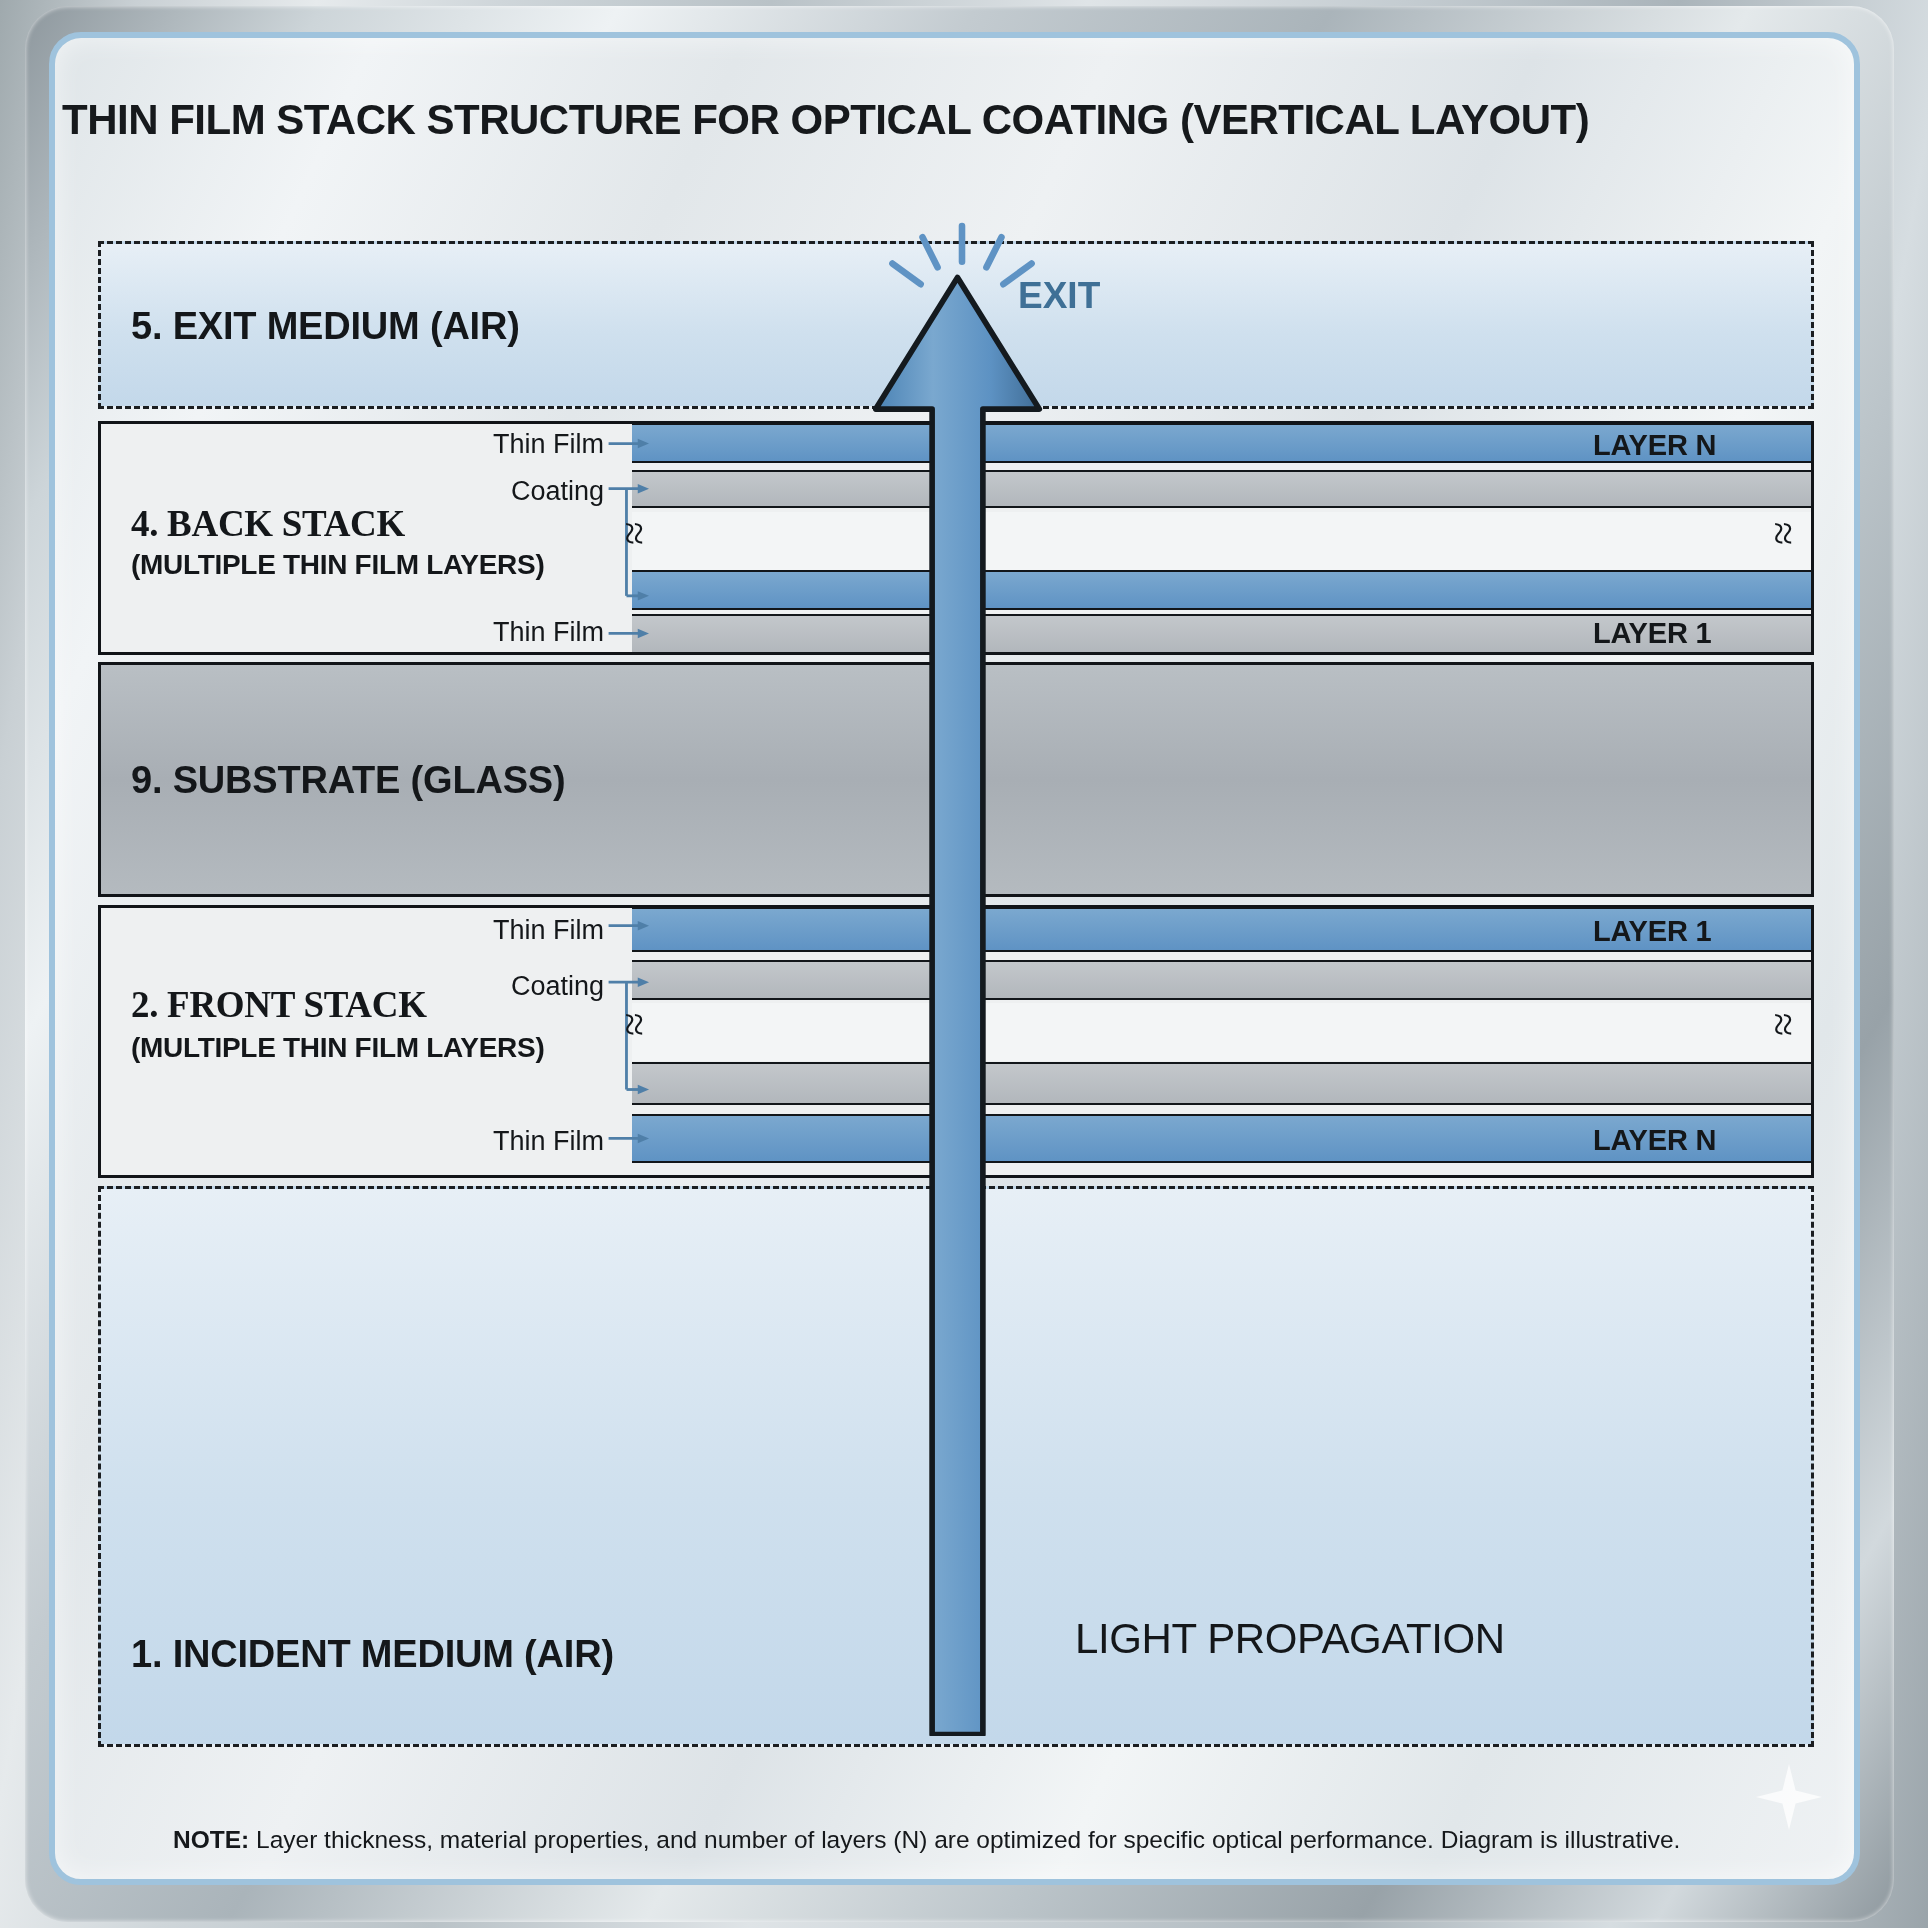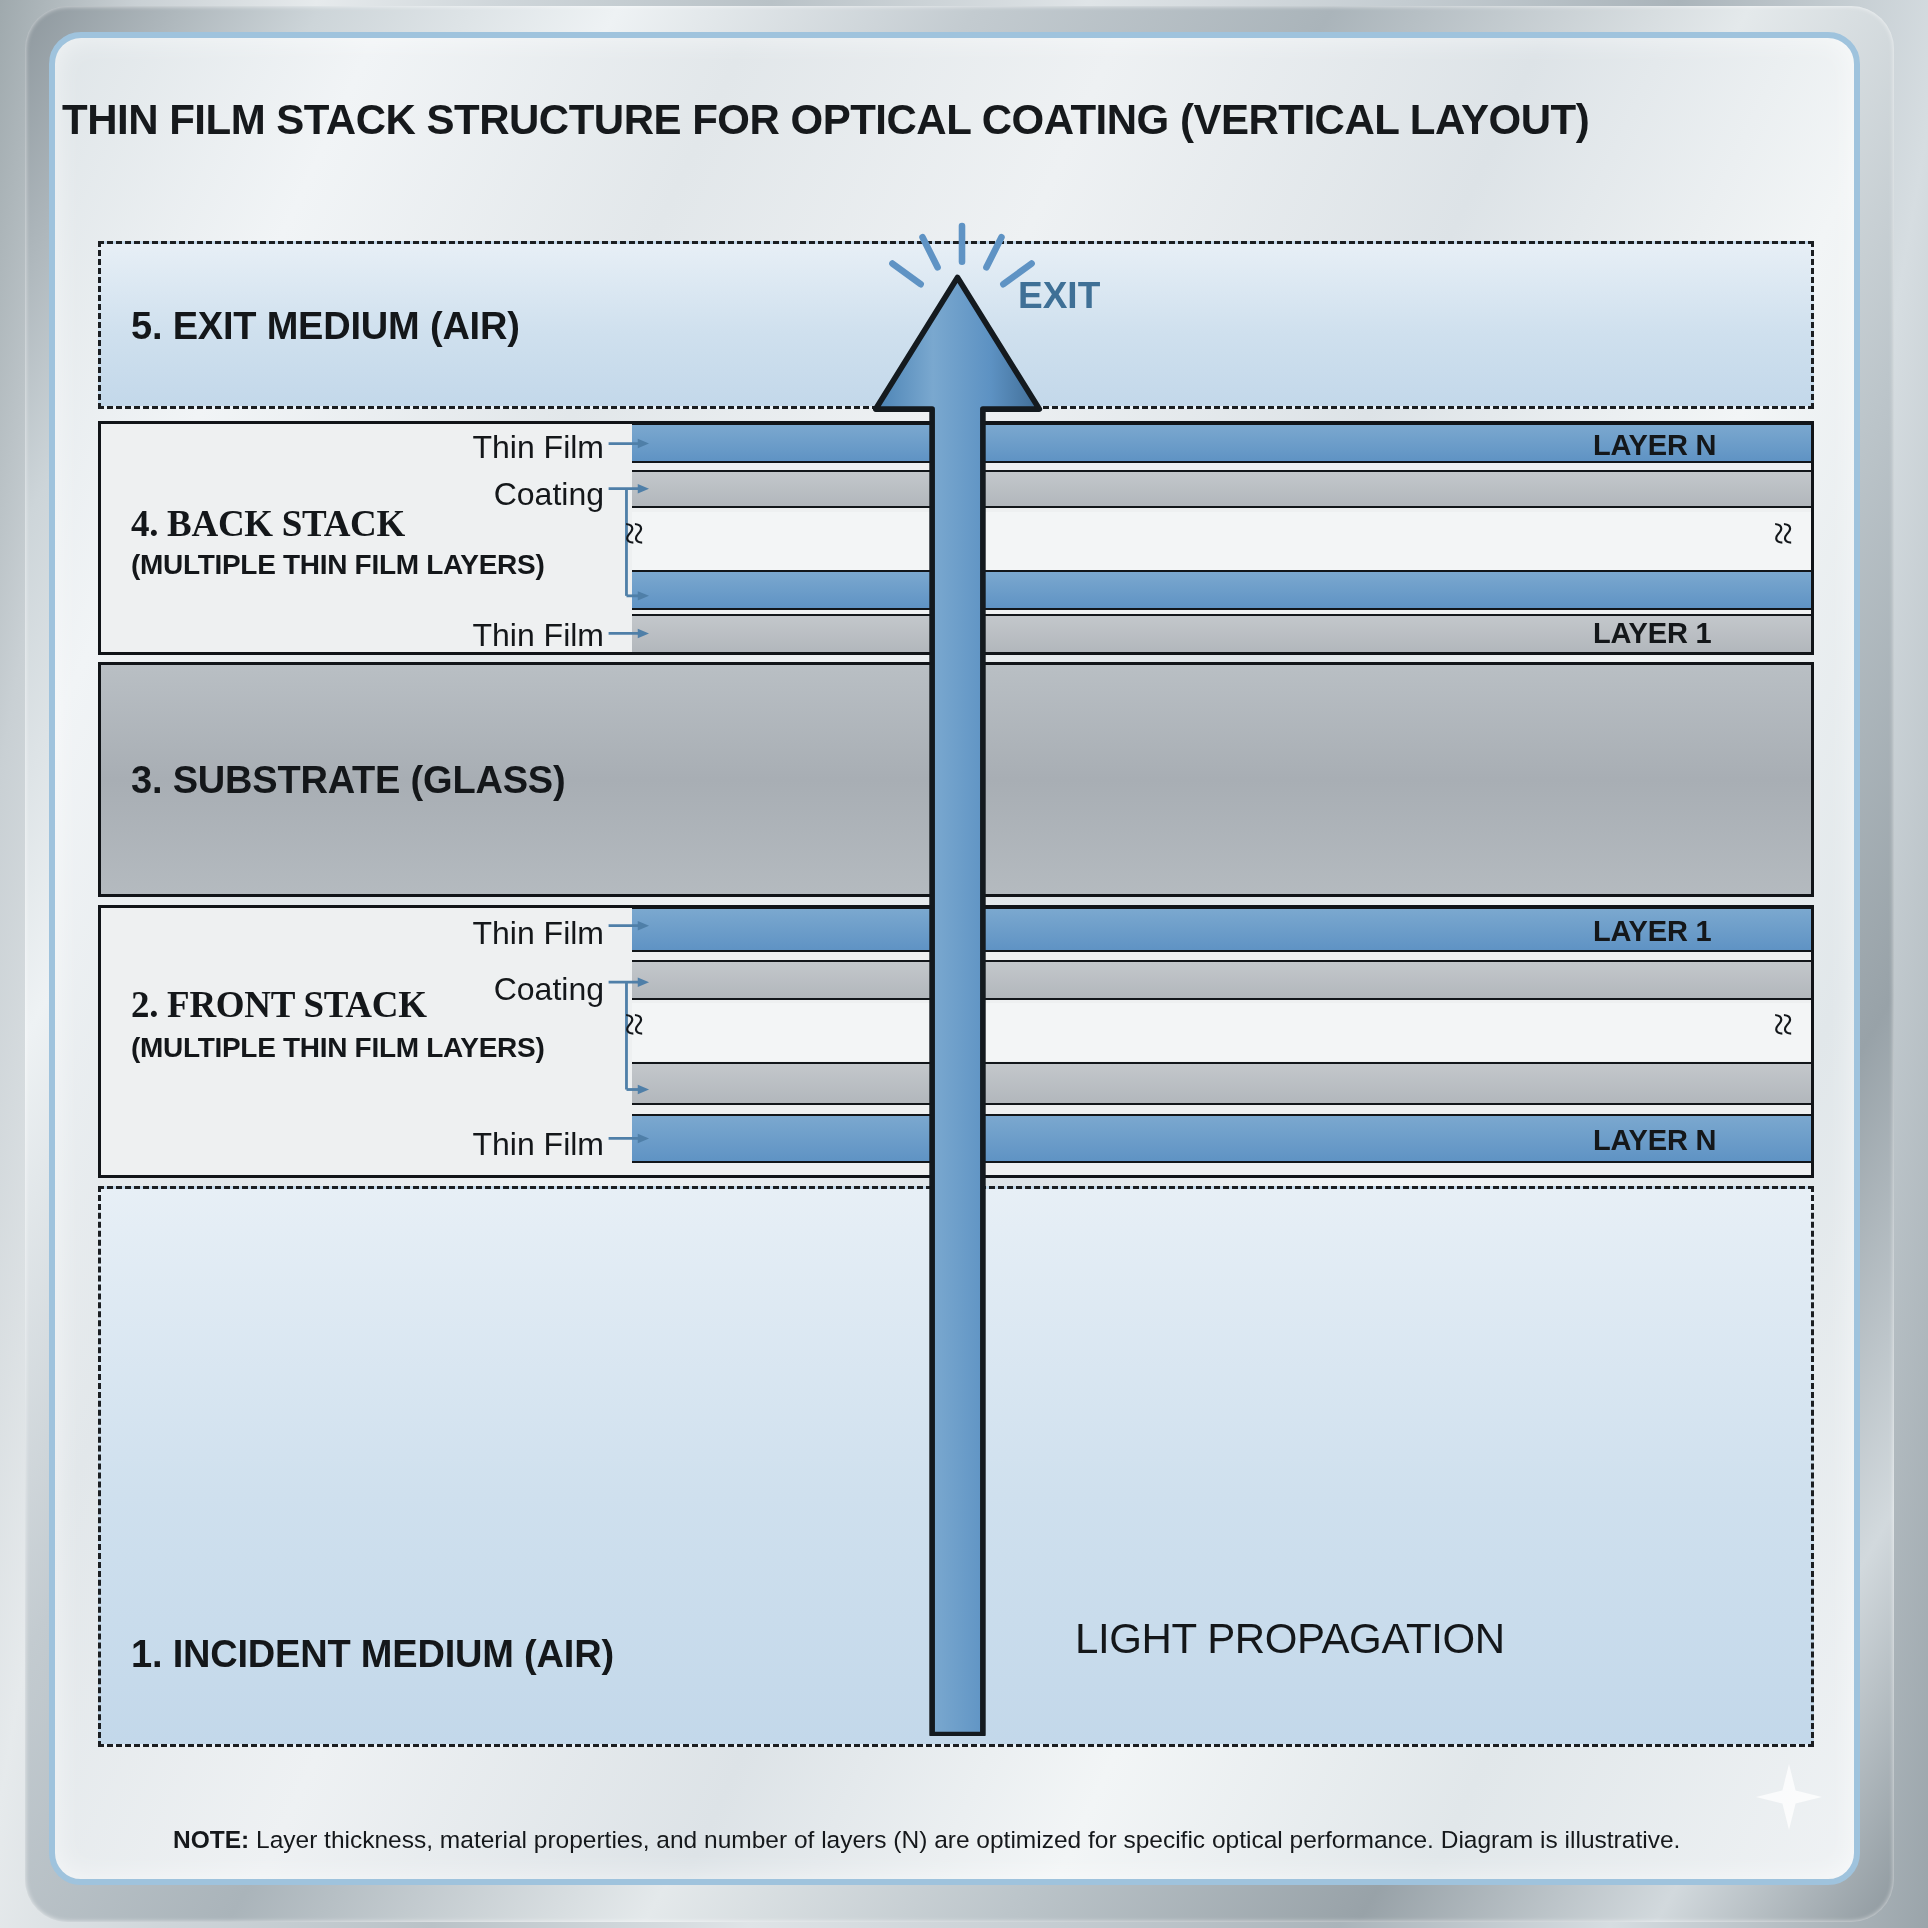--- a/index.html
+++ b/index.html
@@ -133,21 +133,21 @@
     position: absolute;
     font-size: 29px;
     font-weight: bold;
     color: #14171a;
     letter-spacing: -0.2px;
     text-align: center;
   }
 
   .callout {
     position: absolute;
-    font-size: 32px;
+    font-size: 27px;
     color: #14171a;
     font-family: "Liberation Sans", sans-serif;
     text-align: right;
   }
 
   
   .squiggle {
     position: absolute;
     font-size: 43px;
     color: #12161a;
@@ -246,21 +246,21 @@
         <polygon points="68,186 56,181 56,191" fill="#4f7fa8" stroke="none"></polygon>
         <line x1="25" y1="226" x2="60" y2="226"></line>
         <polygon points="68,226 56,221 56,231" fill="#4f7fa8" stroke="none"></polygon>
       </g>
     </svg>
 
     <div class="squiggle" style="left:565px; top:471px;">≈</div>
     <div class="squiggle" style="left:1714px; top:471px;">≈</div>
 
     <div class="substrate-box" style="left:40px; top:621px; width:1716px; height:235px;"></div>
-    <div class="medium-label" style="left:73px; top:718px;">3. SUBSTRATE (GLASS)</div>
+    <div class="medium-label" style="left:73px; top:718px;">9. SUBSTRATE (GLASS)</div>
 
     <div class="stack-box" style="left:40px; top:864px; width:1716px; height:273px;"></div>
 
     <div class="film blue" style="left:574px; top:866px; width:1179px; height:45px;"></div>
     <div class="film gray" style="left:574px; top:919px; width:1179px; height:40px;"></div>
     <div class="film light" style="left:574px; top:962px; width:1179px; height:58px;"></div>
     <div class="film gray" style="left:574px; top:1021px; width:1179px; height:43px;"></div>
     <div class="film blue" style="left:574px; top:1073px; width:1179px; height:49px;"></div>
 
     <div class="layer-tag" style="left:1535px; top:874px;">LAYER 1</div>

